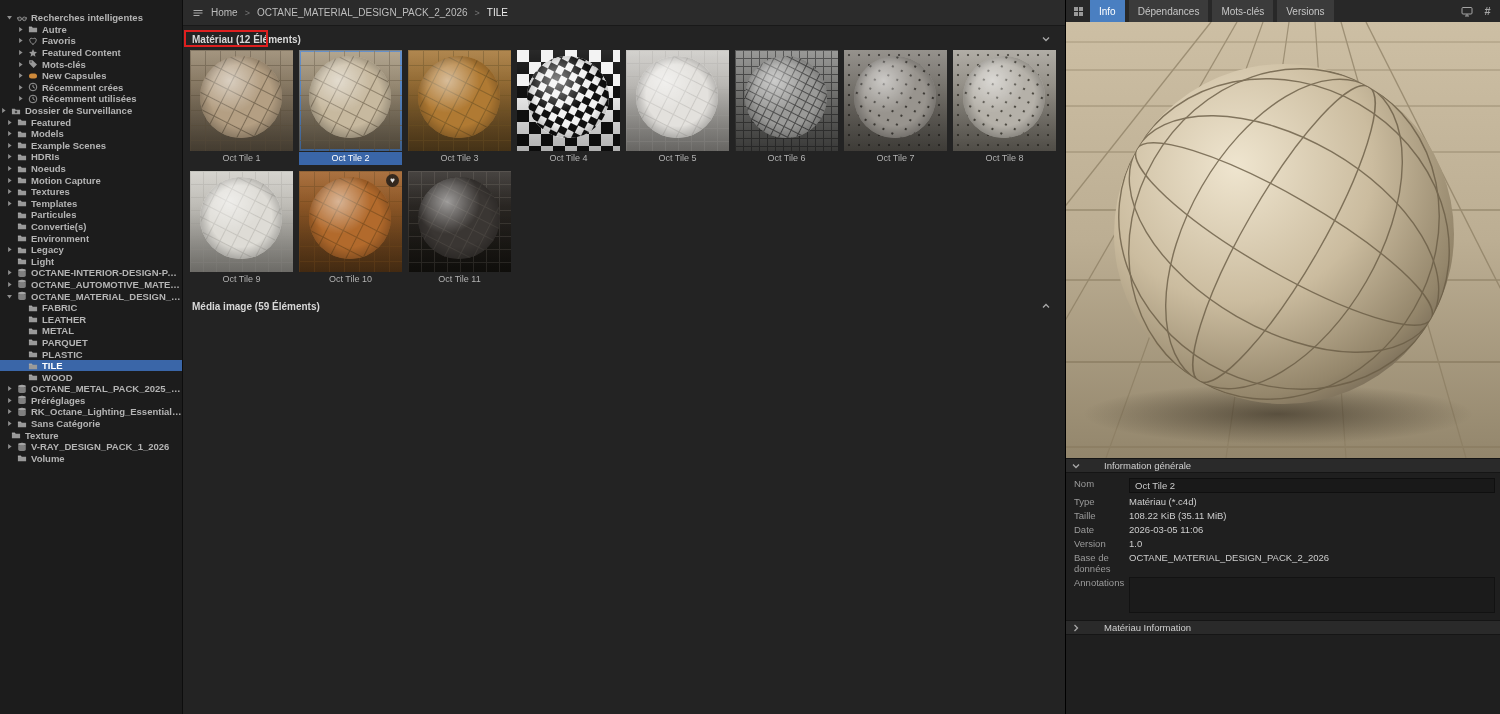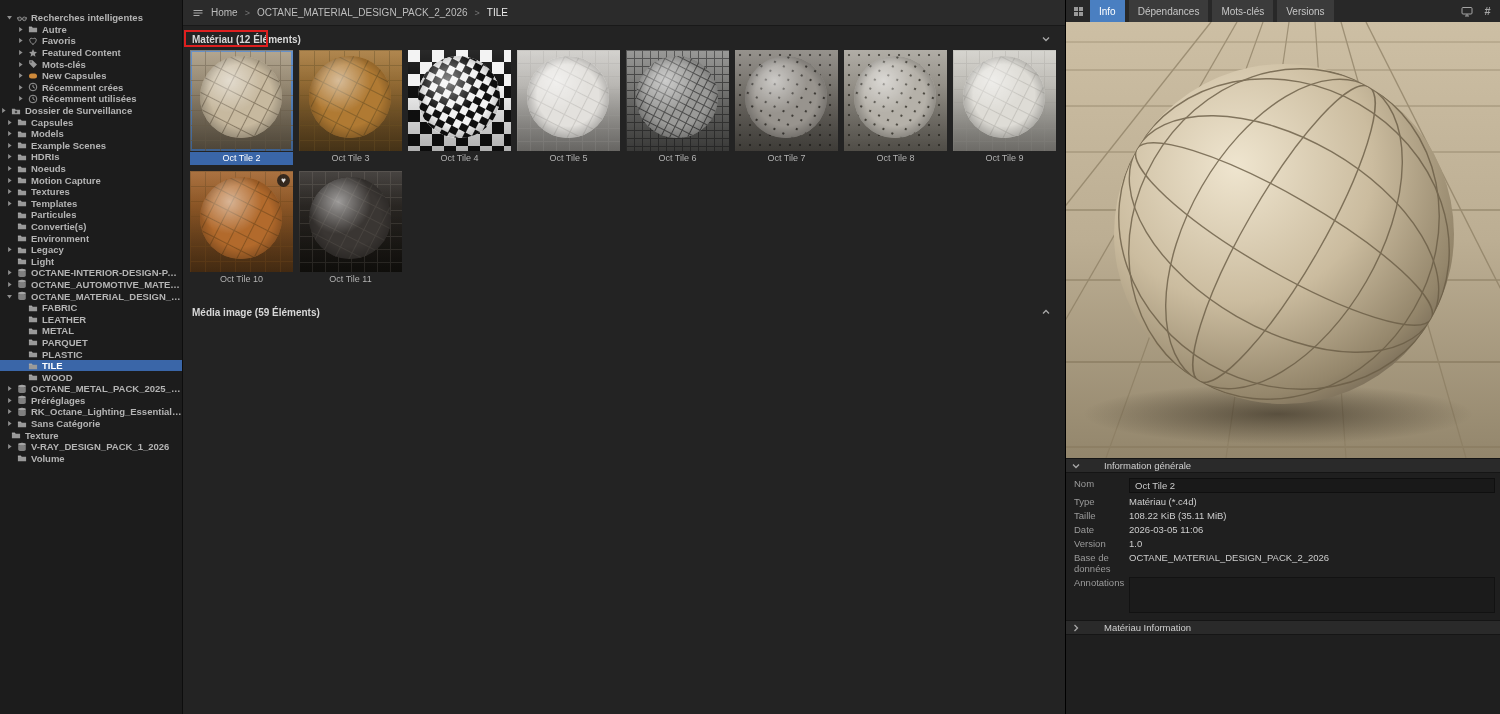--- a/index.html
+++ b/index.html
@@ -230,21 +230,21 @@
           <svg viewBox="0 0 10 10">
             <path d="M3 1.5 L8 5 L3 8.5 Z" fill="#8f8f8f"></path>
           </svg>
         </span>
         <span class="ticon">
           <svg viewBox="0 0 11 10">
             <path d="M1 2.5 h3.2 l1 1.2 H10 v4.8 H1 Z" fill="#999"></path>
             <path d="M1 2.5 h3.2 l.6 .8 H1 Z" fill="#b5b5b5"></path>
           </svg>
         </span>
-        <span class="tlabel">Capsules</span>
+        <span class="tlabel">Featured</span>
       </div>
       <div class="tree-item" style="padding-left: 6px;">
         <span class="caret">
           <svg viewBox="0 0 10 10">
             <path d="M3 1.5 L8 5 L3 8.5 Z" fill="#8f8f8f"></path>
           </svg>
         </span>
         <span class="ticon">
           <svg viewBox="0 0 11 10">
             <path d="M1 2.5 h3.2 l1 1.2 H10 v4.8 H1 Z" fill="#999"></path>
@@ -615,20 +615,31 @@
     <div class="section-header">
       <span>Matériau (12 Éléments)</span>
       <span class="chev">
         <svg viewBox="0 0 10 10">
             <polyline points="2,3.5 5,6.5 8,3.5" fill="none" stroke="#a8a8a8" stroke-width="1.3"></polyline>
           </svg>
       </span>
     </div>
 
     <div class="tile-grid">
+        <div class="tile" style="--base: #b49f83; --ft: #9a8a72; --fb: #5e5343; --ln: #6b5d49;">
+          <div class="thumb">
+            <div class="floor-pat pat-grid"></div>
+            <div class="floor-shade"></div>
+            <div class="sphere">
+              <div class="sphere-pat pat-grid"></div>
+              <div class="sphere-shade"></div>
+            </div>
+          </div>
+          <div class="tile-label">Oct Tile 1</div>
+        </div>
         <div class="tile selected" style="--base: #c7b99f; --ft: #ab9d85; --fb: #6a5f4d; --ln: #7a6d58;">
           <div class="thumb">
             <div class="floor-pat pat-grid"></div>
             <div class="floor-shade"></div>
             <div class="sphere">
               <div class="sphere-pat pat-grid"></div>
               <div class="sphere-shade"></div>
             </div>
           </div>
           <div class="tile-label">Oct Tile 2</div>
@@ -728,21 +739,21 @@
             <div class="floor-shade"></div>
             <div class="sphere">
               <div class="sphere-pat pat-grid-faint"></div>
               <div class="sphere-shade"></div>
             </div>
           </div>
           <div class="tile-label">Oct Tile 11</div>
         </div>
       </div>
 
-    <div class="section-header" style="margin-top:12px;">
+    <div class="section-header" style="margin-top:6px;">
       <span>Média image (59 Éléments)</span>
       <span class="chev">
         <svg viewBox="0 0 10 10">
             <polyline points="2,6.5 5,3.5 8,6.5" fill="none" stroke="#a8a8a8" stroke-width="1.3"></polyline>
           </svg>
       </span>
     </div>
   </div>
 
   <div class="inspector">

